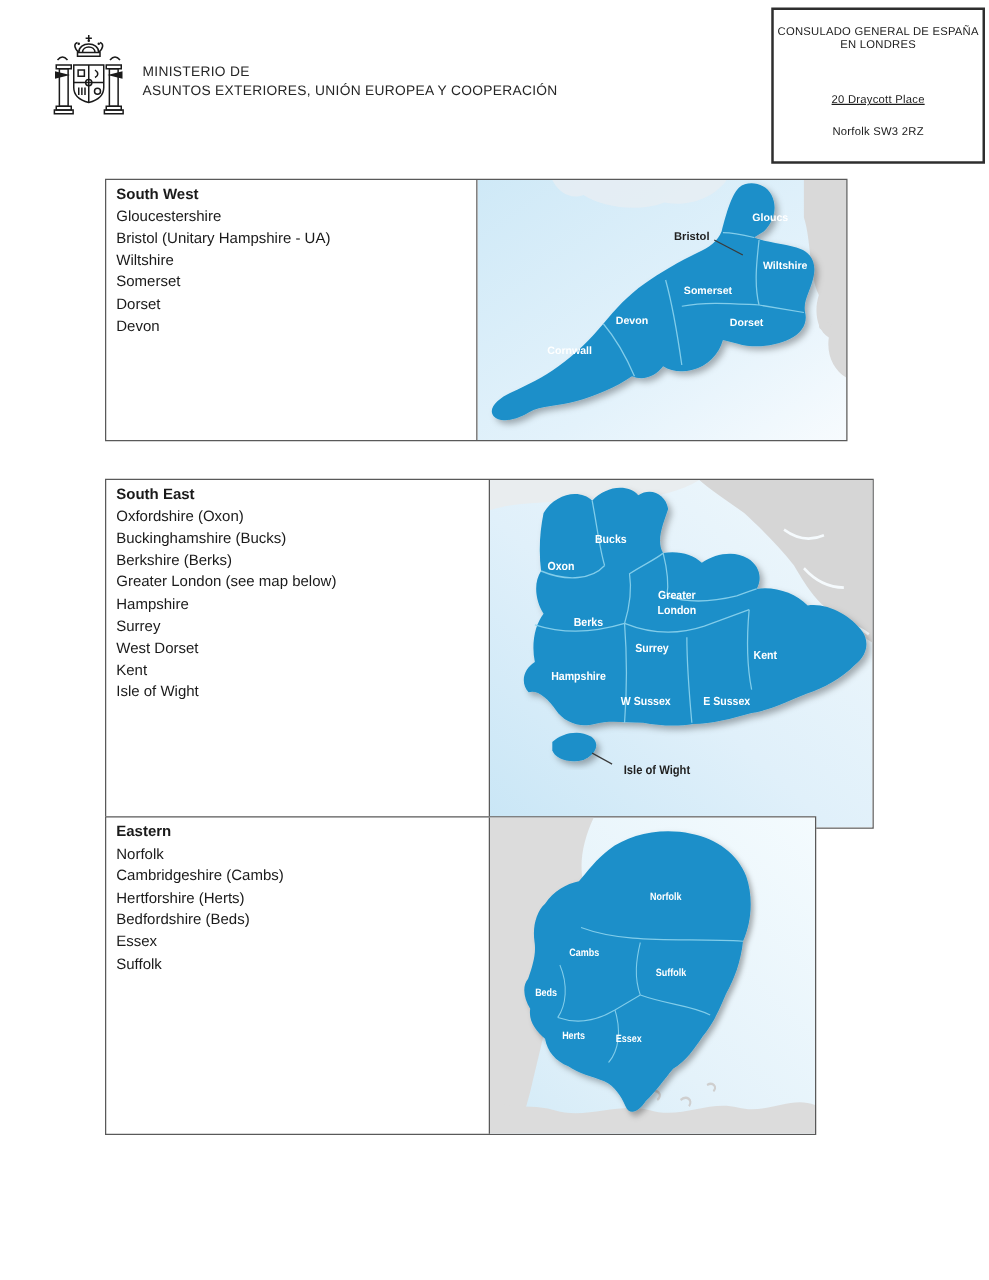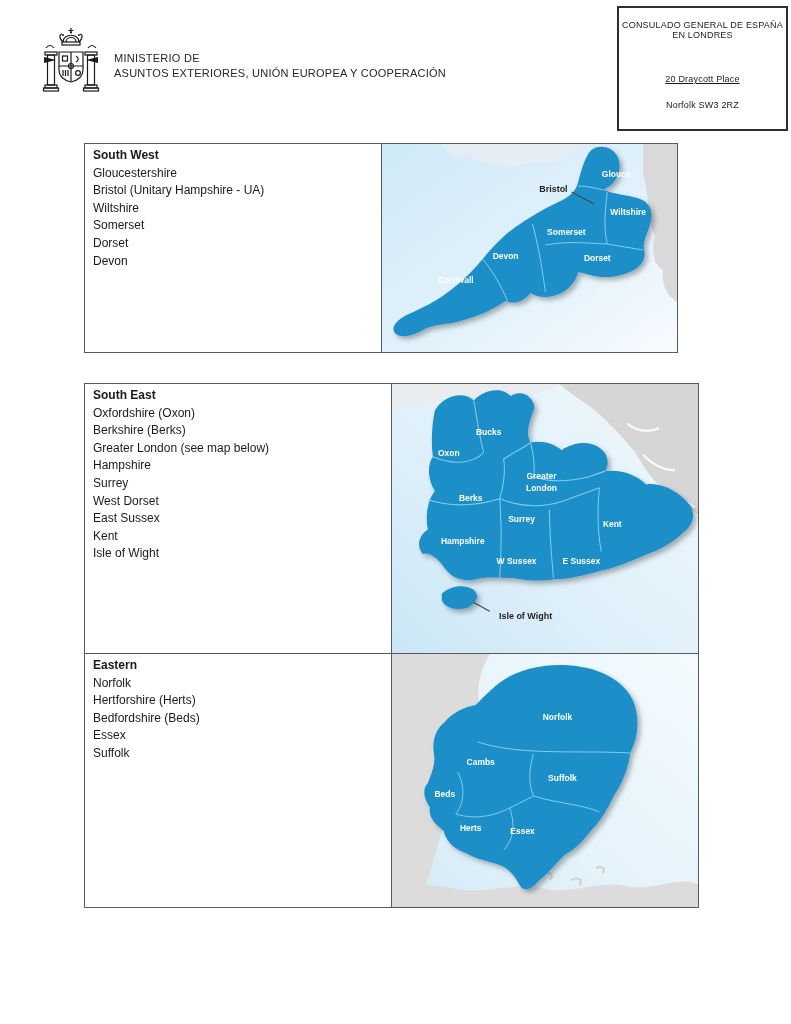--- a/index.html
+++ b/index.html
@@ -16,21 +16,21 @@
   .consulate-box .c1{margin-top:12px;}
   .consulate-box .c2{margin-top:0;}
   .consulate-box .a1{margin-top:34px;text-decoration:underline;}
   .consulate-box .a2{margin-top:16px;}
 
   
   .rtable{position:absolute;left:84px;border:1px solid #595959;box-sizing:border-box;
           display:flex;background:#fff;}
   .t1{top:143px;width:594px;height:210px;}
   .t2{top:383px;width:615px;height:280px;}
-  .t3{top:653px;width:615px;height:255px;}
+  .t3{top:653px;width:569px;height:255px;}
   .cell-text{border-right:1px solid #595959;box-sizing:border-box;
              padding:3px 23px 0 8px;font-size:12px;line-height:17.6px;}
   .t1 .cell-text{width:297px;}
   .t2 .cell-text,.t3 .cell-text{width:307px;}
   .rtitle{font-weight:bold;}
   .cell-map{flex:1;position:relative;overflow:hidden;}
   .cell-map svg{display:block;width:100%;height:100%;}
 
   .map-svg text{font-family:"Liberation Sans",sans-serif;font-weight:bold;
                 font-size:8.5px;fill:#ffffff;text-anchor:middle;}
@@ -136,26 +136,26 @@
         <text x="216" y="117">Dorset</text>
         <text x="74" y="139">Cornwall</text>
       </svg>
     </div>
   </div>
 
   <div class="rtable t2">
     <div class="cell-text">
       <div class="rtitle">South East</div>
       <div class="ritem">Oxfordshire (Oxon)</div>
+      <div class="ritem">Buckinghamshire (Bucks)</div>
       <div class="ritem">Berkshire (Berks)</div>
       <div class="ritem">Greater London (see map below)</div>
       <div class="ritem">Hampshire</div>
       <div class="ritem">Surrey</div>
       <div class="ritem">West Dorset</div>
-      <div class="ritem">East Sussex</div>
       <div class="ritem">Kent</div>
       <div class="ritem">Isle of Wight</div>
     </div>
     <div class="cell-map">
       <svg class="map-svg" viewBox="0 0 307 252" preserveAspectRatio="none">
         <defs>
           <linearGradient id="sea2" x1="1" y1="0" x2="0" y2="1">
             <stop offset="0" stop-color="#f0f8fc"></stop>
               <stop offset="0.55" stop-color="#e0f0fa"></stop>
               <stop offset="1" stop-color="#c9e6f6"></stop>
@@ -199,20 +199,21 @@
         <text x="190" y="163">E Sussex</text>
         <text x="134" y="213" class="dark">Isle of Wight</text>
       </svg>
     </div>
   </div>
 
   <div class="rtable t3">
     <div class="cell-text">
       <div class="rtitle">Eastern</div>
       <div class="ritem">Norfolk</div>
+      <div class="ritem">Cambridgeshire (Cambs)</div>
       <div class="ritem">Hertforshire (Herts)</div>
       <div class="ritem">Bedfordshire (Beds)</div>
       <div class="ritem">Essex</div>
       <div class="ritem">Suffolk</div>
     </div>
     <div class="cell-map">
       <svg class="map-svg" viewBox="0 0 307 253" preserveAspectRatio="none">
         <defs>
           <linearGradient id="sea3" x1="1" y1="0" x2="0" y2="1">
             <stop offset="0" stop-color="#f4fbfe"></stop>

